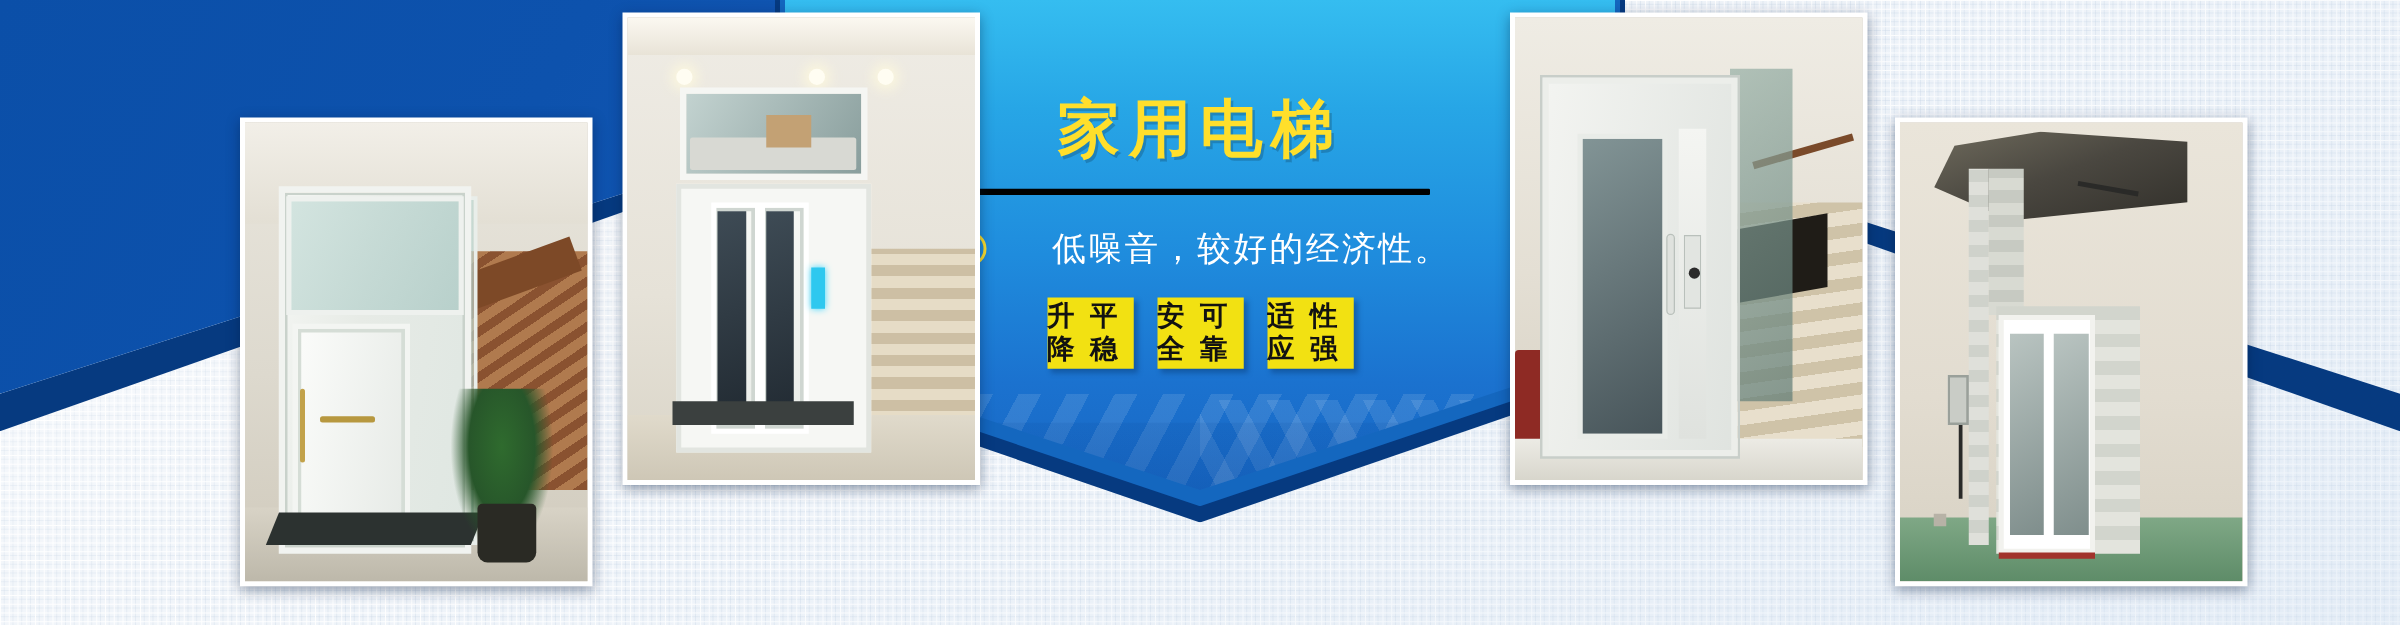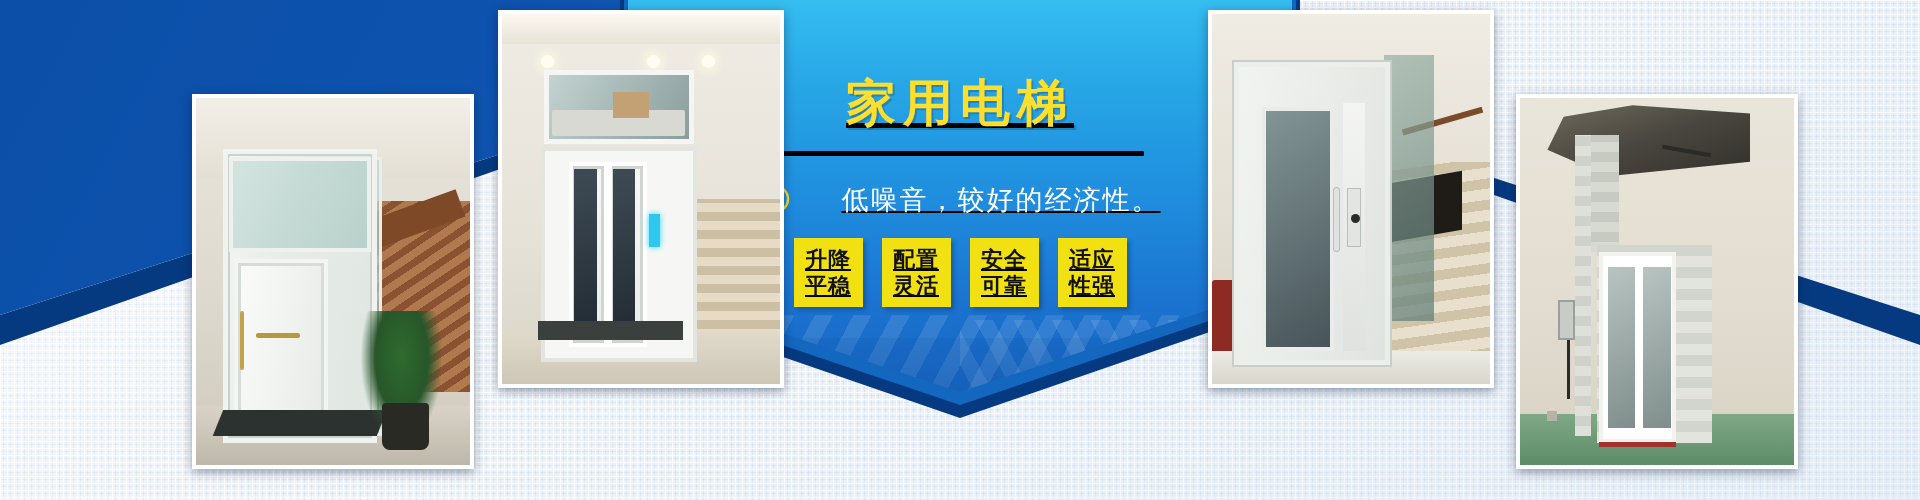--- a/index.html
+++ b/index.html
@@ -101,21 +101,20 @@
     background:linear-gradient(180deg, rgba(8,70,150,0) 0%, rgba(8,70,150,.22) 100%);
     clip-path:polygon(0 55%,100% 55%,100% 72%,50% 100%,0 72%);
   }
 
   
   .copy{
     position:absolute; left:50%; transform:translateX(-50%);
     top:0; width:664px; height:392px;
     display:flex; flex-direction:column; align-items:center;
     padding-top:78px;
-    text-decoration:underline;
   }
   .headline{
     font-size:50px; font-weight:700; letter-spacing:7px;
     color:#ffdf2b;
     text-shadow:2px 2px 0 rgba(0,0,0,.18);
     line-height:1;
   }
   .rule{
     width:368px; height:5px; background:#000000;
     margin-top:23px; border-radius:1px;
@@ -125,24 +124,24 @@
     margin-top:28px;
   }
   .arrow-icon{ width:30px; height:30px; display:block; flex:0 0 auto; }
   .tagline-text{
     font-size:27px; color:#ffffff; letter-spacing:2px; line-height:1;margin-left:40px;
   }
   .badges{
     display:flex; gap:19px; margin-top:24px;
   }
   .badge{
-    width:69px; height:69px;
+    width:69px; height:57px;
     background:#f2e112;
     box-shadow:3px 3px 4px rgba(0,40,90,.35);
-    display:flex; flex-direction:column;
+    display:flex; 
     align-items:center; justify-content:center;
     color:#121212; font-size:22px; font-weight:700;
     line-height:1.18; letter-spacing:1px;
   }
 
   
   .photo{
     position:absolute;
     background:#ffffff;
     padding:4px;
@@ -283,24 +282,20 @@
       </span>
       <span class="tagline-text">低噪音，较好的经济性。</span>
     </div>
 
     <div class="badges">
       <div class="badge">
         <span>升降</span>
         <span>平稳</span>
       </div>
       <div class="badge">
-        <span>配置</span>
-        <span>灵活</span>
-      </div>
-      <div class="badge">
         <span>安全</span>
         <span>可靠</span>
       </div>
       <div class="badge">
         <span>适应</span>
         <span>性强</span>
       </div>
     </div>
 
   </div>

